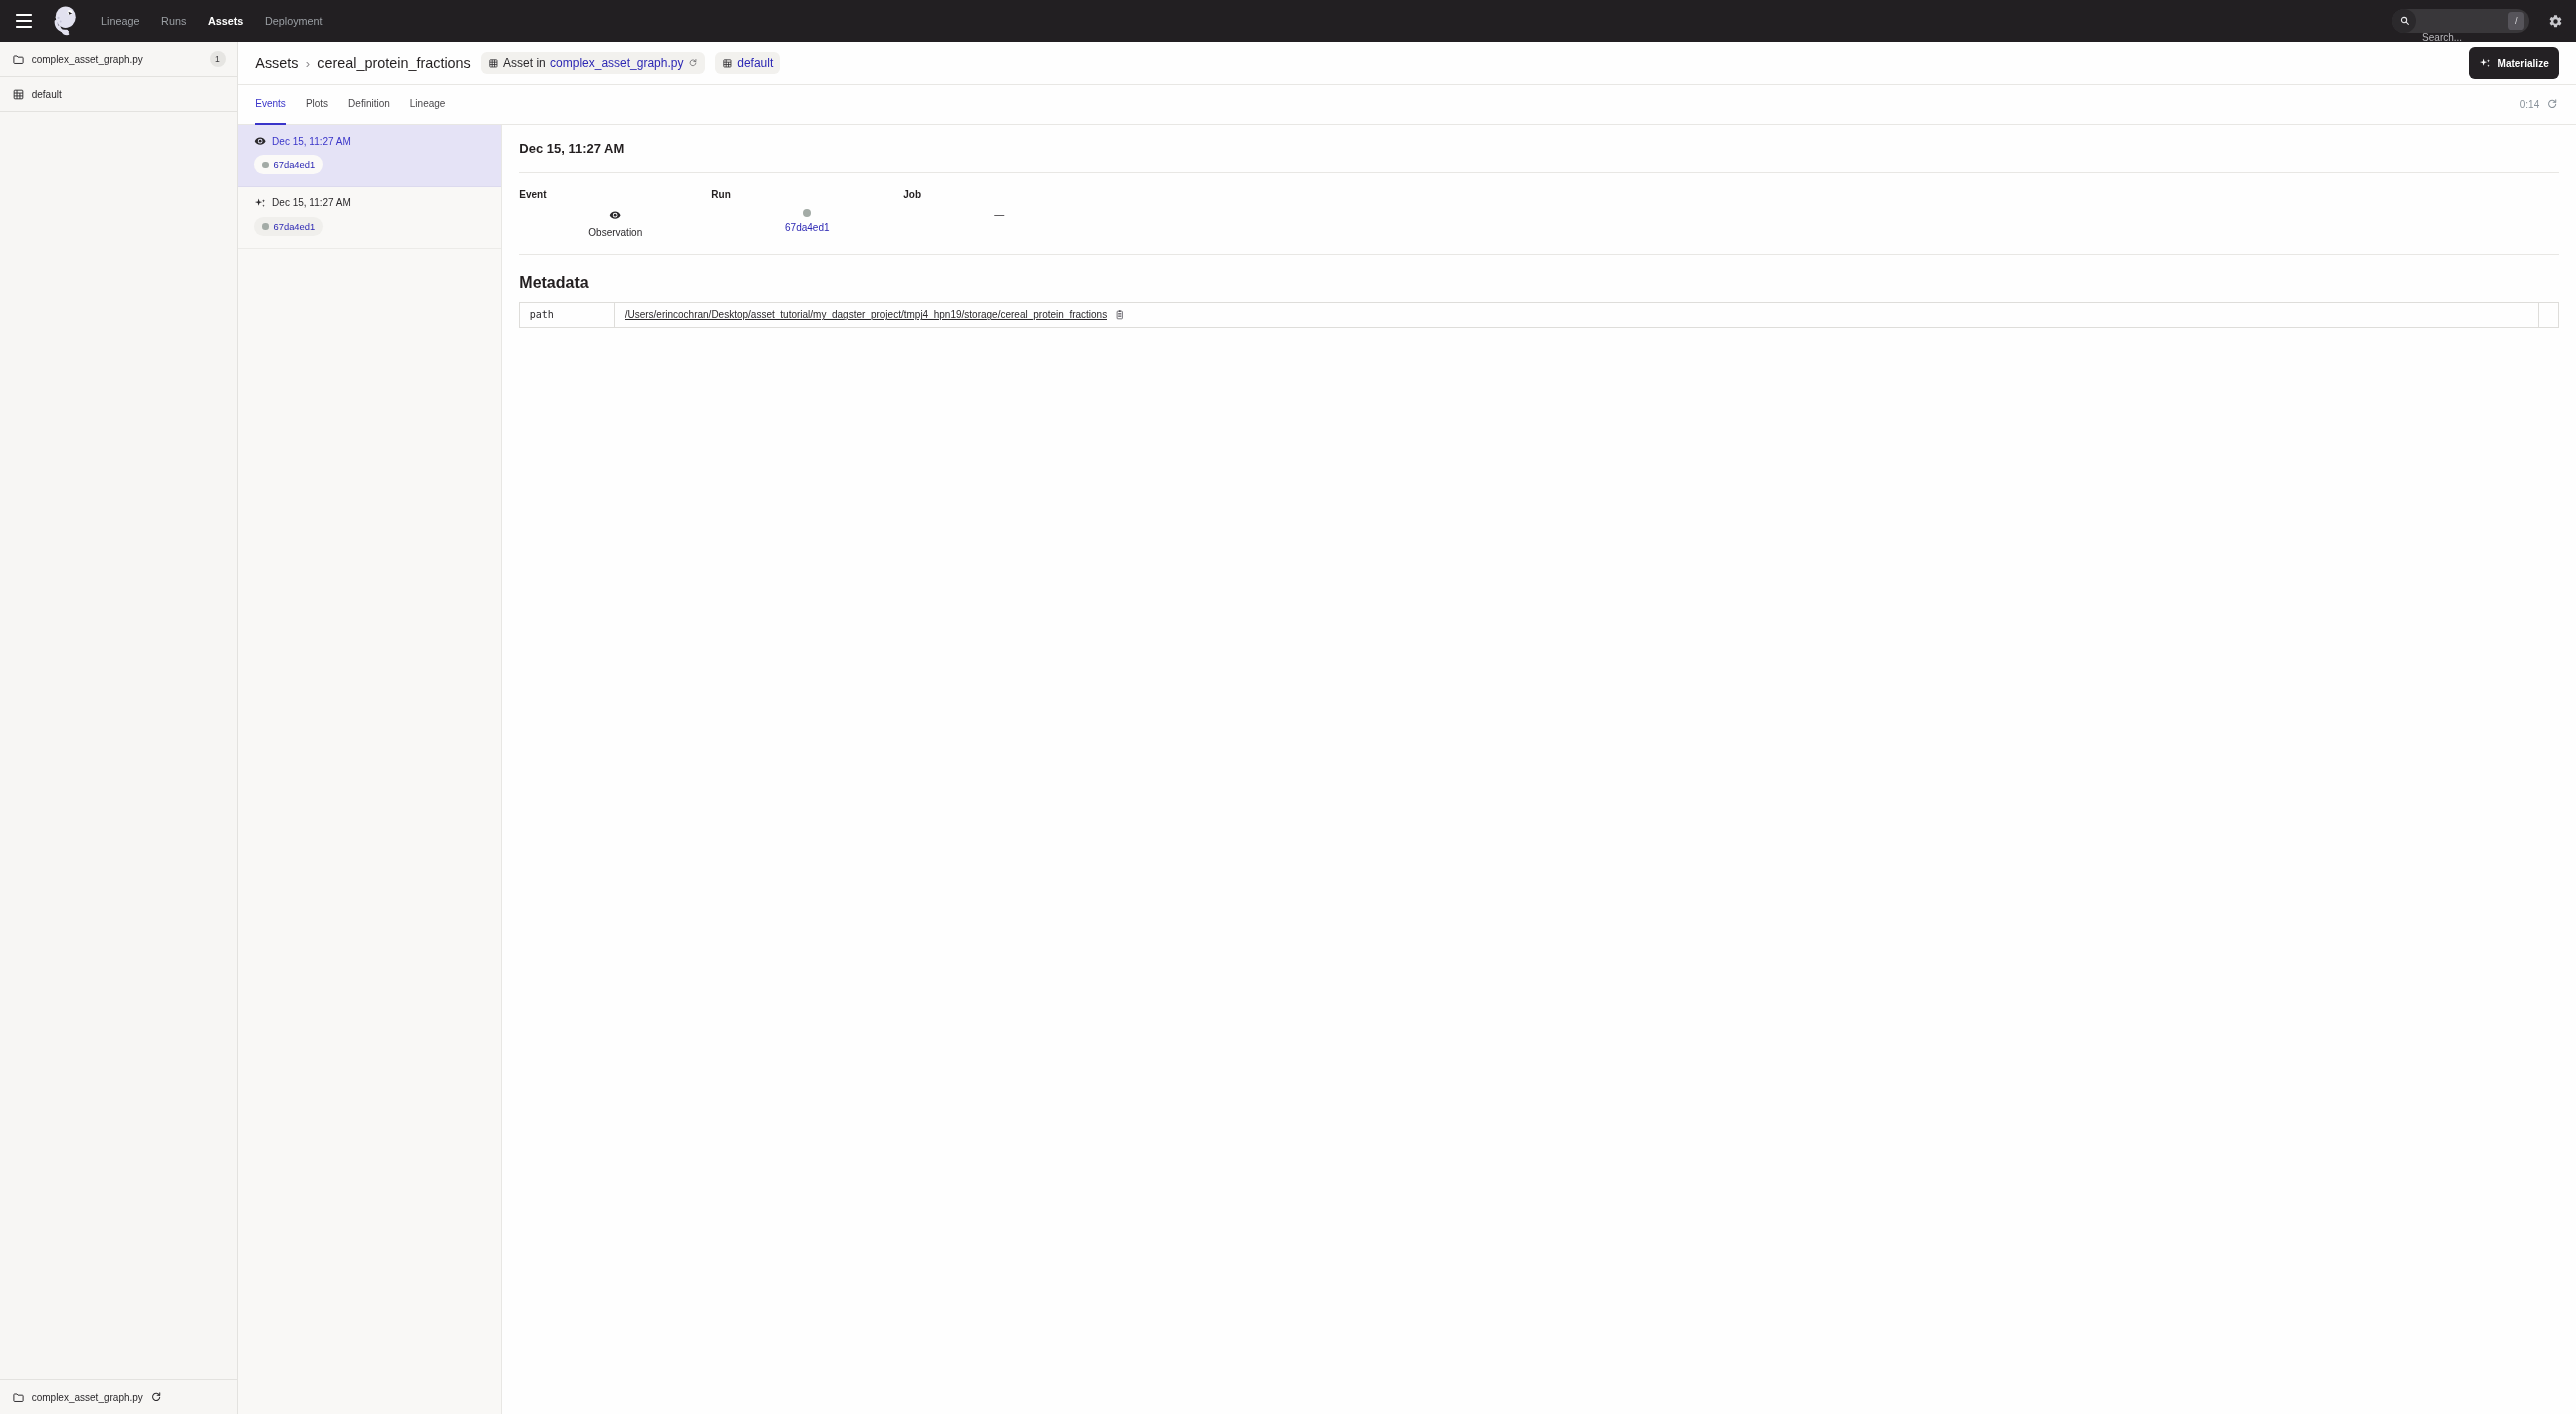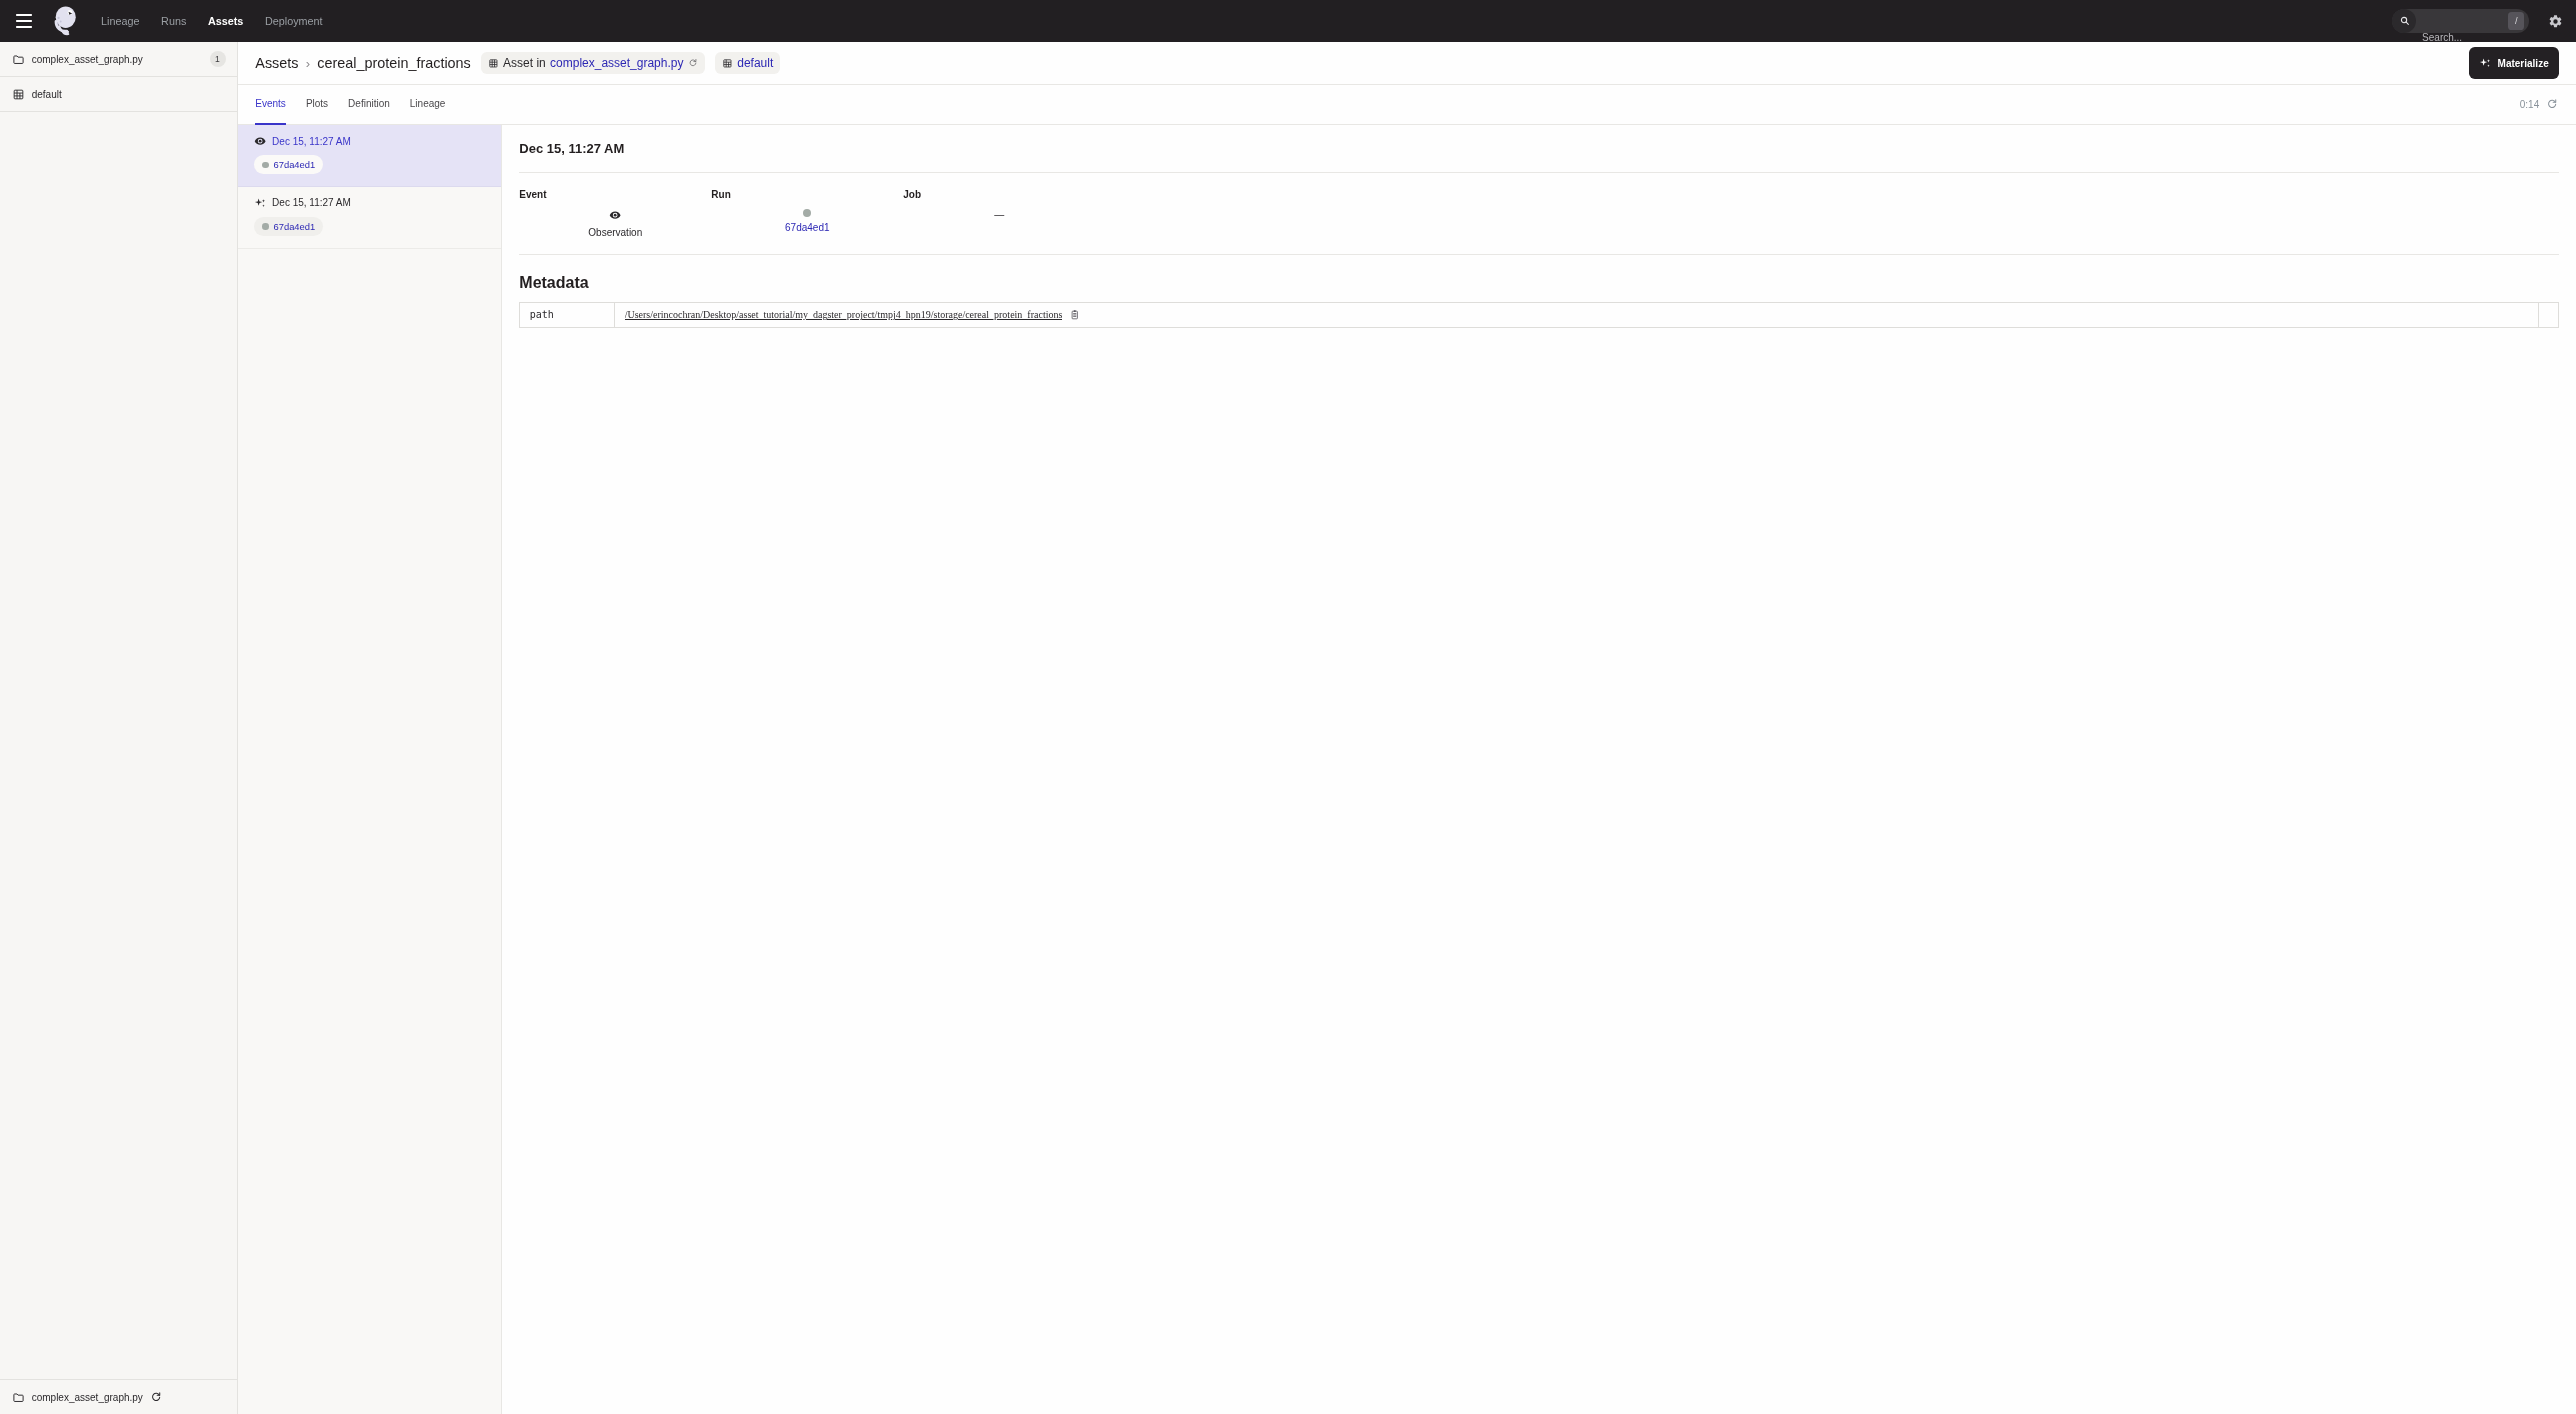--- a/index.html
+++ b/index.html
@@ -157,21 +157,21 @@
   .hr { border: none; border-top: 0.7px solid #e8e7e4; margin: 16px 0 0; }
   .fields { display: flex; margin-top: 16px; }
   .field { width: 192px; flex: 0 0 192px; }
   .field-label { font-size: 10px; font-weight: 700; color: #231f20; margin-bottom: 8.6px; }
   .field-value { display: flex; align-items: center; gap: 5.8px; font-size: 10px; color: #2b292c; flex-direction: column; }
   .field-value a { color: #2d28b4; text-decoration: none; cursor: pointer; }
   .meta-title { font-size: 16px; font-weight: 700; color: #231f20; margin: 19px 0 10px; }
   .meta-table { width: 100%; border-collapse: collapse; table-layout: fixed; padding-left: 40px; }
   .meta-table td { border: 0.7px solid #deddda; padding: 6.5px 9.4px; font-size: 10px; vertical-align: middle; }
   .meta-key { width: 95px; font-family: "DejaVu Sans Mono", monospace; color: #2b292c; }
-  .meta-value { font-family: Liberation Serif, serif; }
+  .meta-value { font-family: Liberation Sans, sans-serif; }
   .meta-value-inner { display: flex; align-items: center; gap: 6.5px; min-width: 0; }
   .meta-path-link { color: #2b292c; text-decoration: underline; cursor: pointer; white-space: nowrap; overflow: hidden; text-overflow: ellipsis; }
   .copy-btn { color: #55535a; cursor: pointer; display: flex; flex: 0 0 auto; }
   .meta-extra { width: 20px; }
 
   svg { display: block; }
 </style>
 </head>
 <body>
 

